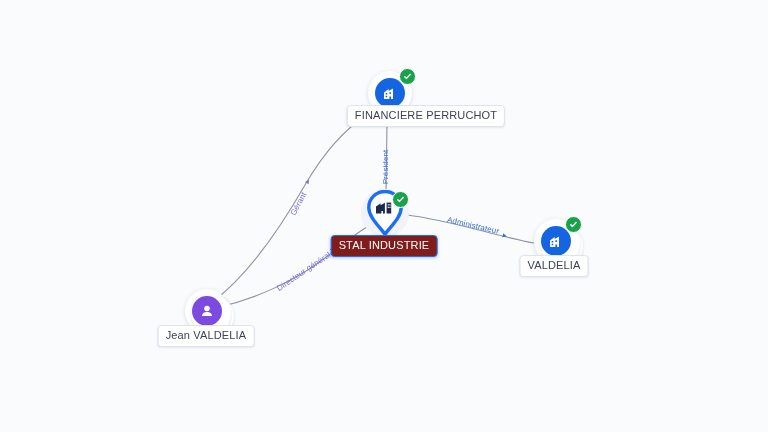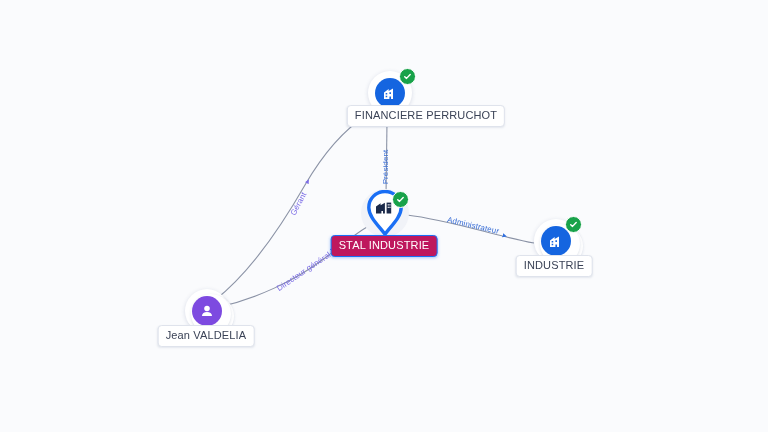--- a/index.html
+++ b/index.html
@@ -117,21 +117,21 @@
     border-radius: 4px;
     letter-spacing: 0.15px;
   }
   .node-label.plain {
     background: #ffffff;
     color: #3a4256;
     border: 1px solid #dfe3ec;
     box-shadow: 0 1px 2px rgba(40,60,110,0.10);
   }
   .node-label.focus {
-    background: #be185d;
+    background: #7f1d1d;
     color: #ffffff;
     border: 1px solid #1a6ff5;
     box-shadow: 0 1px 3px rgba(26,111,245,0.35);
   }
 
   
   .edge-label {
     position: absolute;
     white-space: nowrap;
     font-size: 8px;
@@ -243,21 +243,21 @@
           </svg>
         </div>
         <div class="check-badge">
           <svg width="9" height="9" viewBox="0 0 12 12" aria-hidden="true">
             <path d="M2.3 6.2 L4.7 8.5 L9.6 3.4" fill="none" stroke="#ffffff" stroke-width="1.9" stroke-linecap="round" stroke-linejoin="round"></path>
           </svg>
         </div>
       </div>
     </div>
   </div>
-  <div class="node-label plain" style="left:554px; top:255px;">INDUSTRIE</div>
+  <div class="node-label plain" style="left:554px; top:255px;">VALDELIA</div>
 
   <div class="node" style="left:207px; top:311px;">
     <div class="node-visual" style="left:0; top:0;">
       <div class="halo">
         <div class="stack-card s1"></div>
         <div class="stack-card s2"></div>
         <div class="disc person">
           <svg width="18" height="18" viewBox="0 0 24 24" aria-hidden="true">
             <circle cx="12" cy="8.6" r="3.7" fill="#ffffff"></circle>
             <path fill="#ffffff" d="M12 13.4c-3.9 0-6.6 2.2-6.6 4.7v0.7h13.2v-0.7c0-2.5-2.7-4.7-6.6-4.7z"></path>

